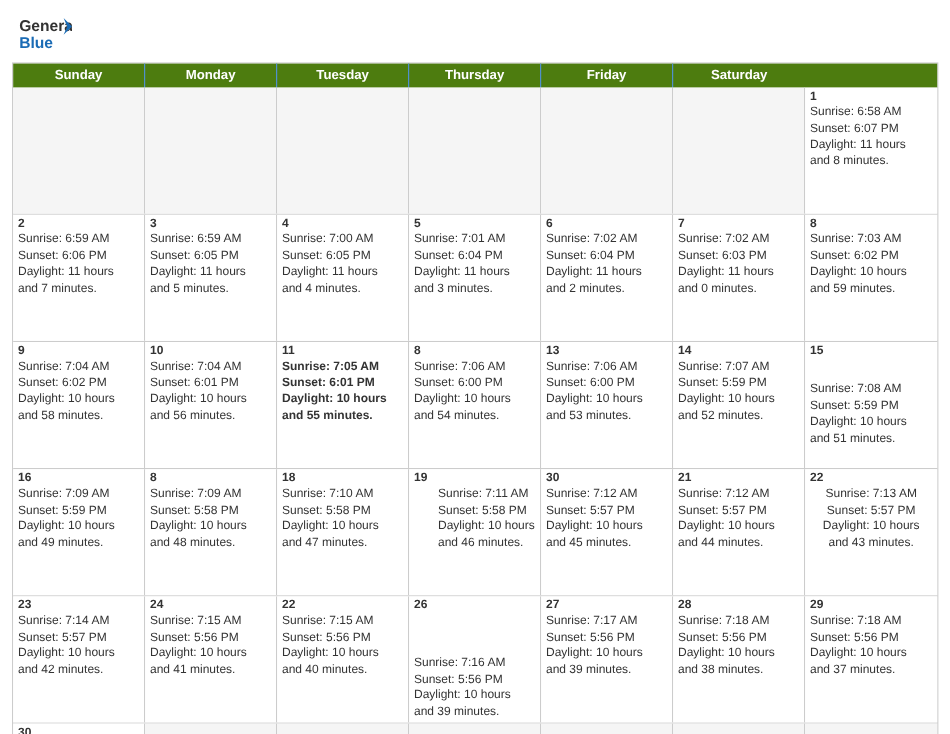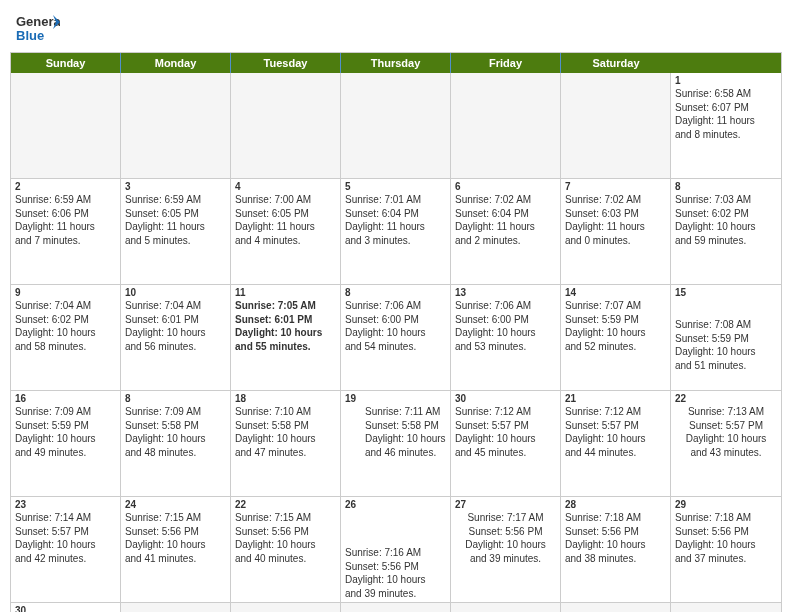--- a/index.html
+++ b/index.html
@@ -316,21 +316,21 @@
           </div>
           <div class="calendar-cell">
             <span class="day-num">26</span>
             <div class="cell-info" style="white-space: pre-line; margin-top: 36px;">Sunrise: 7:16 AM
 Sunset: 5:56 PM
 Daylight: 10 hours
 and 39 minutes.</div>
           </div>
           <div class="calendar-cell">
             <span class="day-num">27</span>
-            <div class="cell-info" style="white-space: pre-line; text-align: center;">Sunrise: 7:17 AM
+            <div class="cell-info" style="white-space: pre-line;">Sunrise: 7:17 AM
 Sunset: 5:56 PM
 Daylight: 10 hours
 and 39 minutes.</div>
           </div>
           <div class="calendar-cell">
             <span class="day-num">28</span>
             <div class="cell-info" style="white-space: pre-line;">Sunrise: 7:18 AM
 Sunset: 5:56 PM
 Daylight: 10 hours
 and 38 minutes.</div>

